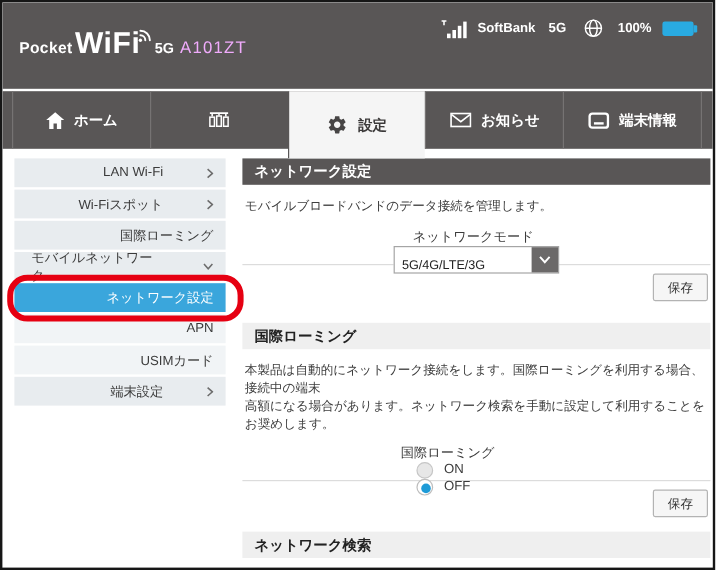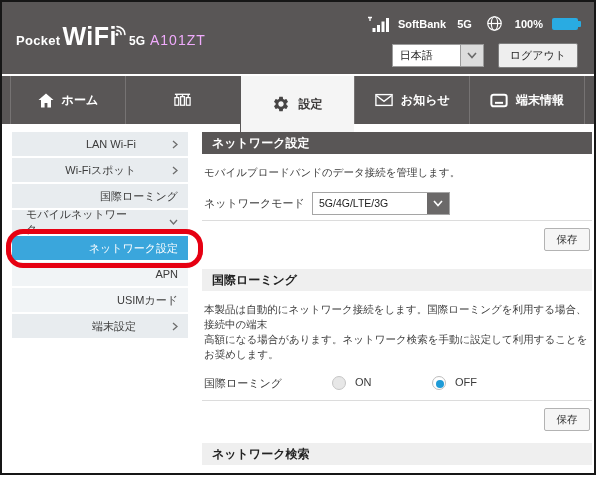--- a/index.html
+++ b/index.html
@@ -59,30 +59,30 @@
   .annotation-oval { position:absolute; left:-6px; top:-7px; right:-15px; bottom:-8px;
                      border:5px solid #e60012; border-radius:17px; pointer-events:none; z-index:6; }
 
   
   .main { position:absolute; left:200px; top:130px; width:390px; }
   .sec-dark { height:22px; background:#595656; color:#fff; font-size:12px; font-weight:bold;
               line-height:22px; padding-left:10px; }
   .sec-light { height:22px; background:#efefef; color:#222; font-size:12px; font-weight:bold;
                line-height:22px; padding-left:10px; margin-top:10px; }
   .desc { font-size:10.5px; color:#3d3d3d; margin:11px 0 0 2px; line-height:15px; }
-  .field-row { display:flex; align-items:center; margin-top:10px; height:26px; }
+  .field-row { display:flex; align-items:center; margin-top:10px; height:26px;flex-direction:column; }
   .f-label { font-size:11px; color:#3b3b3b; width:110px; padding-left:2px; }
   .f-label.wide { width:130px; }
   .divider { border-bottom:1px solid #dcdcdc; margin-top:4px; }
   .save-row { display:flex; justify-content:flex-end; padding:7px 2px 8px 0; }
   .save-btn { width:46px; height:23px; background:#f6f6f6; border:1px solid #b3b3b3;
               border-radius:2px; font-size:10.5px; color:#333; cursor:pointer; font-family:inherit; }
 
   .select { width:138px; height:23px; border:1px solid #a5a5a5; background:#fff;
-            display:flex; align-items:center; justify-content:space-between; cursor:pointer; }
+            display:flex; align-items:flex-end; justify-content:space-between; cursor:pointer; }
   .select-value { font-size:10.5px; color:#222; padding-left:6px; }
   .select-btn { width:22px; height:21px; background:#6b6969; display:flex;
                 align-items:center; justify-content:center; }
 
   .radio-opt { display:flex; align-items:flex-start; gap:9px; width:100px; cursor:pointer; }
   .radio { width:14px; height:14px; border-radius:50%; background:#e7e7e7; border:1px solid #c6c6c6;
            position:relative; flex:none; }
   .radio.on { background:#fff; border-color:#bdbdbd; }
   .radio.on .radio-dot { position:absolute; left:3px; top:3px; width:8px; height:8px;
                          border-radius:50%; background:#1e9bd7; }
@@ -123,31 +123,20 @@
             <line x1="3.5" y1="12" x2="20.5" y2="12" stroke="#fff" stroke-width="1.5"></line>
             <ellipse cx="12" cy="12" rx="4" ry="8.5" stroke="#fff" stroke-width="1.5" fill="none"></ellipse>
           </svg>
         </span>
       <span class="st-batt-pct">100%</span>
       <span class="battery">
           <span class="battery-nub"></span>
         </span>
     </div>
 
-    <div class="topbar-controls">
-      <div class="lang-select">
-        <span class="lang-value">日本語</span>
-        <span class="lang-btn">
-            <svg width="10" height="7" viewBox="0 0 10 7">
-              <path d="M1 1 L5 5.5 L9 1" stroke="#6a6a6a" stroke-width="1.6" fill="none"></path>
-            </svg>
-          </span>
-      </div>
-      <button class="logout-btn">ログアウト</button>
-    </div>
   </div>
 
   <div class="navbar">
     <div class="tabs">
       <div class="tab">
         <span class="t-icon">
             <svg width="16" height="15" viewBox="0 0 16 15">
               <path d="M8 0.5 L15.5 7 H13 V14.5 H9.4 V10 H6.6 V14.5 H3 V7 H0.5 Z" fill="#fff"></path>
             </svg>
           </span>

